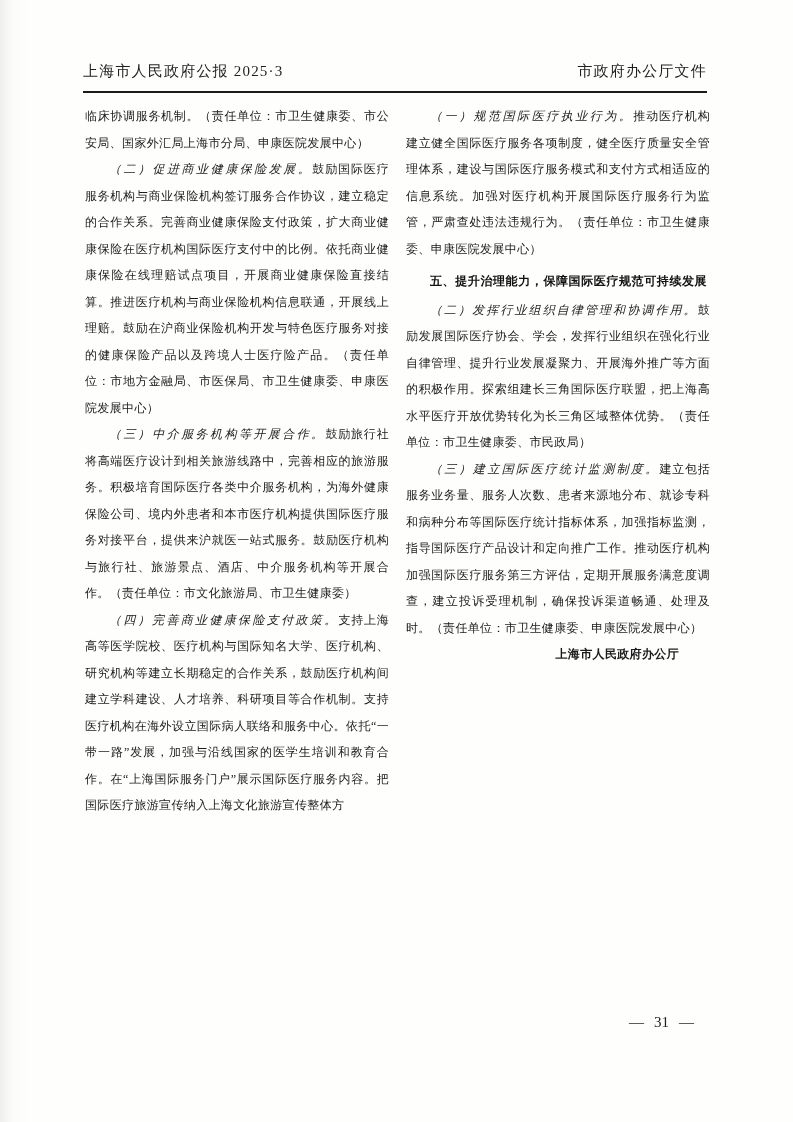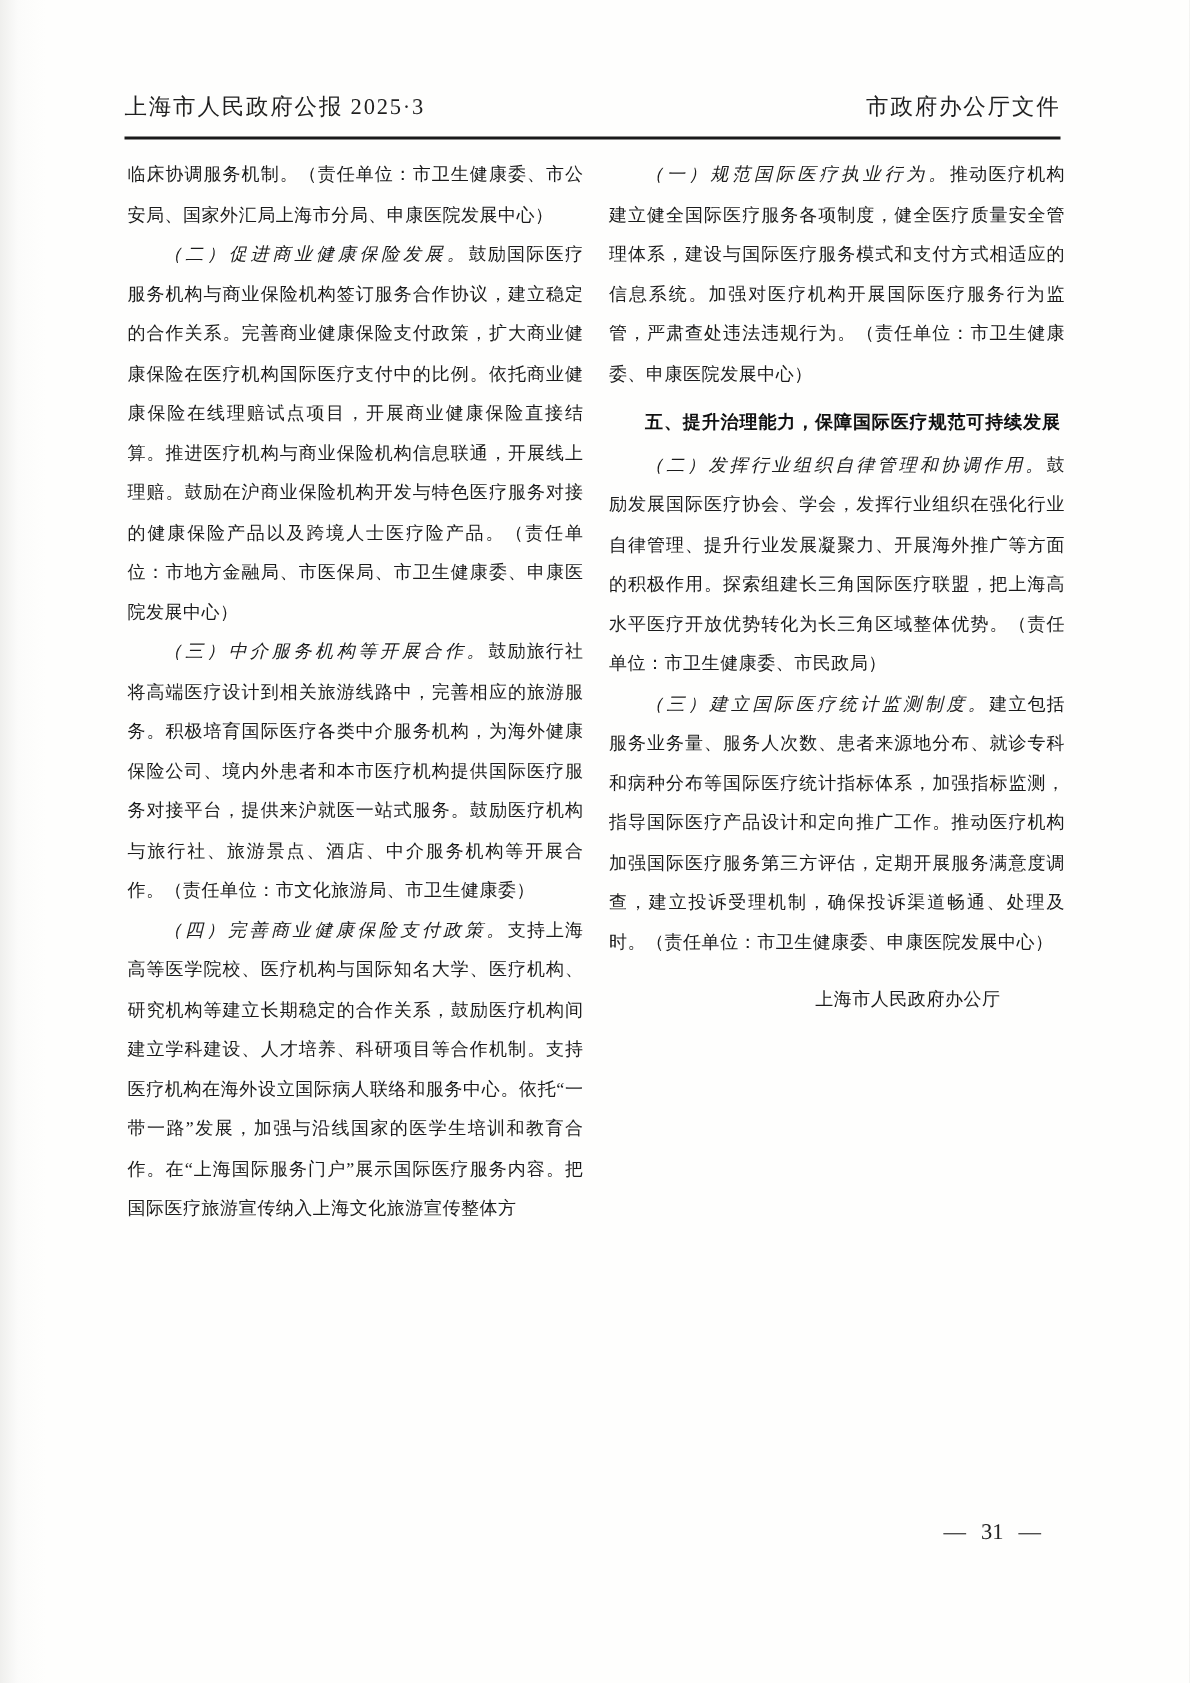--- a/index.html
+++ b/index.html
@@ -46,21 +46,21 @@
     letter-spacing:2px;
   }
   .section-heading{
     margin:6px 0 2px 0;
     text-indent:2em;
     font-family:"Liberation Sans","DejaVu Sans",sans-serif;
     font-weight:bold;
     letter-spacing:0.6px;
     color:#111;
   }
-  .signature{margin:12px;text-align:right;padding-right:31px;}
+  .signature{margin:0;text-align:right;padding-right:31px;font-weight:bold;}
   .sig-date{margin:0;text-align:right;padding-right:47px;}
   
   .footer{
     position:absolute;
     top:1014px;right:99px;
     font-size:15px;
     color:#222;
     display:flex;align-items:center;gap:10px;
     letter-spacing:0;
   }

